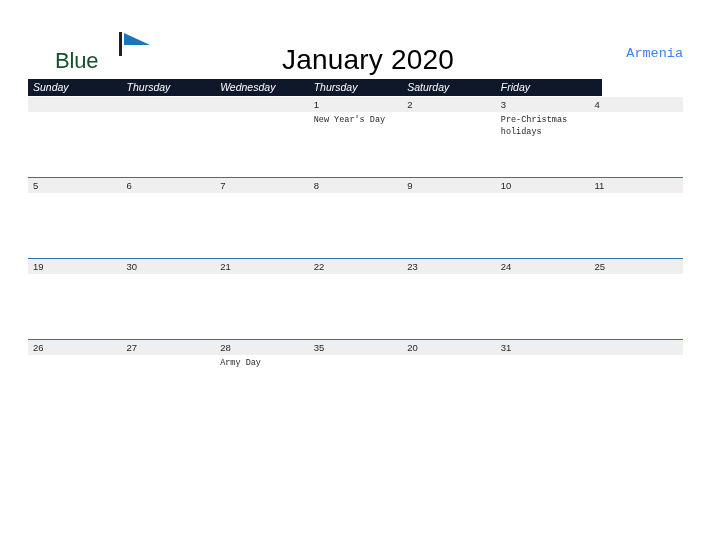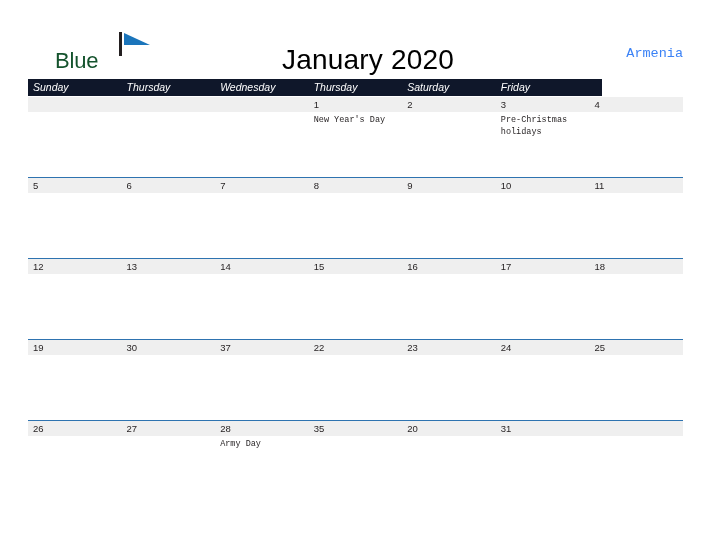--- a/index.html
+++ b/index.html
@@ -222,48 +222,27 @@
       <div class="day-number">5</div>
       <div class="day-number">6</div>
       <div class="day-number">7</div>
       <div class="day-number">8</div>
       <div class="day-number">9</div>
       <div class="day-number">10</div>
       <div class="day-number">11</div>
     </div>
   </div>
 
+
   <div class="week-row normal">
     <div class="week-rule"></div>
     <div class="numbers-row day-strip">
-      <div class="day-number">12</div>
-      <div class="day-number">13</div>
-      <div class="day-number">14</div>
-      <div class="day-number">15</div>
-      <div class="day-number">16</div>
-      <div class="day-number">17</div>
-      <div class="day-number">18</div>
-    </div>
-    <div class="events-row">
-      <div class="day-event"></div>
-      <div class="day-event"></div>
-      <div class="day-event"></div>
-      <div class="day-event"></div>
-      <div class="day-event"></div>
-      <div class="day-event"></div>
-      <div class="day-event"></div>
-    </div>
-  </div>
-
-  <div class="week-row normal">
-    <div class="week-rule"></div>
-    <div class="numbers-row day-strip">
       <div class="day-number">19</div>
       <div class="day-number">30</div>
-      <div class="day-number">37</div>
+      <div class="day-number">21</div>
       <div class="day-number">22</div>
       <div class="day-number">23</div>
       <div class="day-number">24</div>
       <div class="day-number">25</div>
     </div>
     <div class="events-row">
       <div class="day-event"></div>
       <div class="day-event"></div>
       <div class="day-event"></div>
       <div class="day-event"></div>

